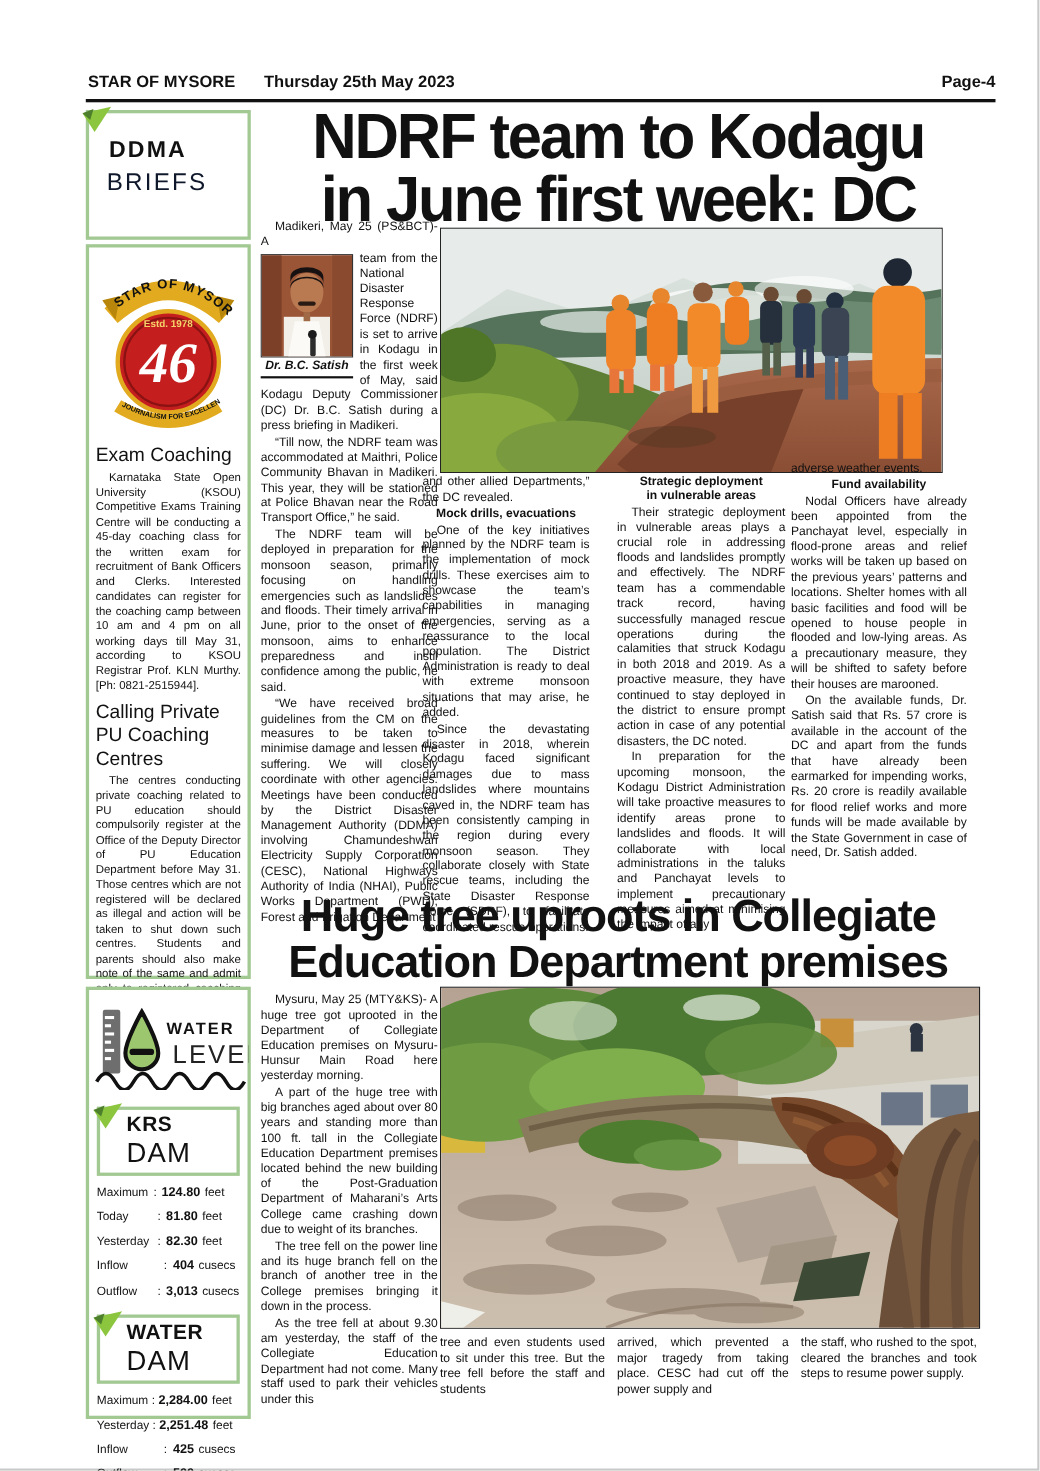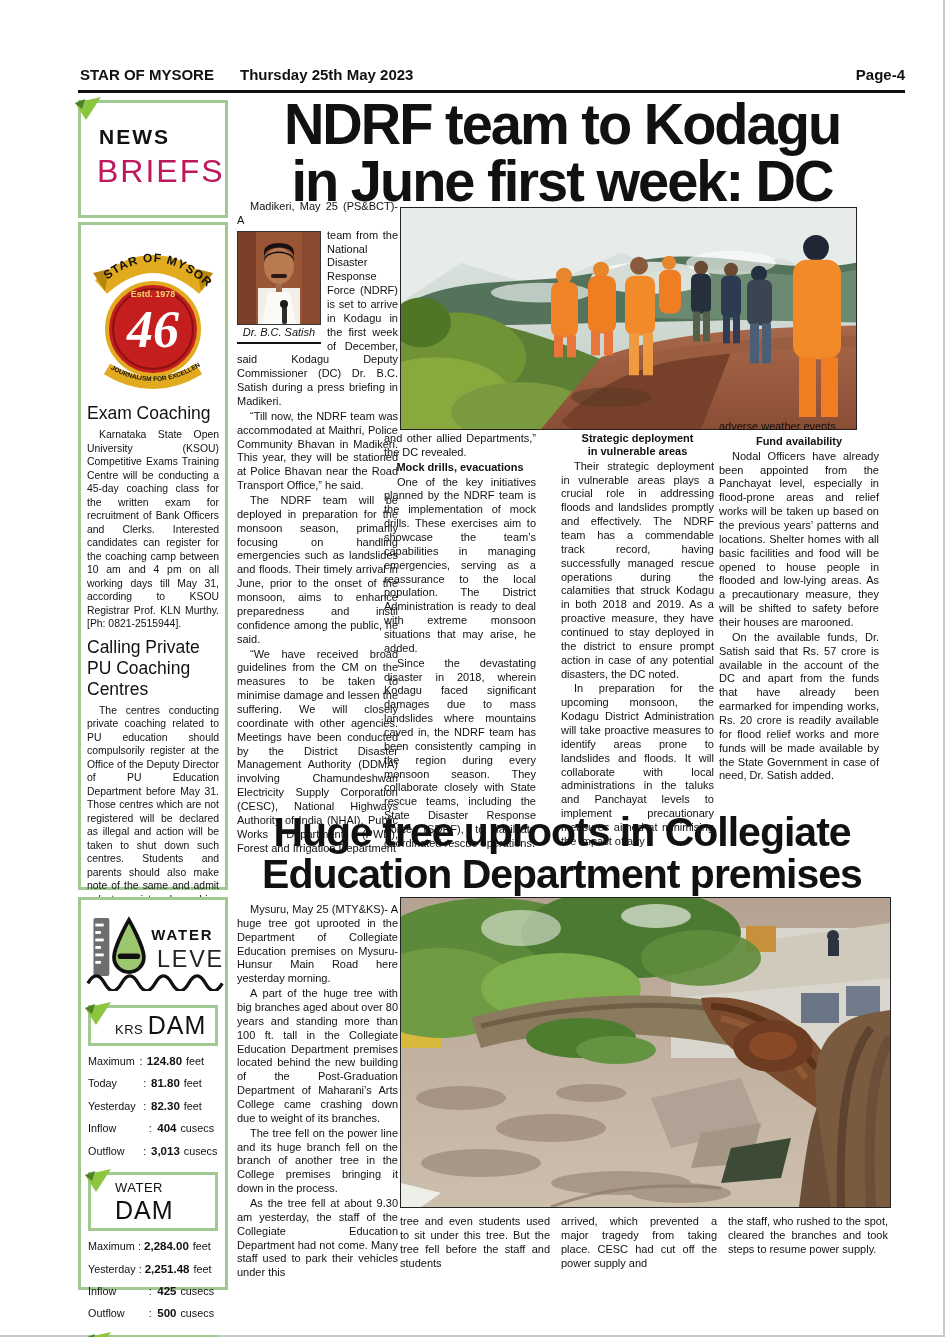--- a/index.html
+++ b/index.html
@@ -10,28 +10,28 @@
   .topbar{position:absolute;left:78px;top:66px;width:827px;height:22px;font-weight:bold;font-size:15px;}
   .topbar .paper{position:absolute;left:2px;top:0;}
   .topbar .date{position:absolute;left:162px;top:0;}
   .topbar .page{position:absolute;right:0;top:0;}
   .toprule{position:absolute;left:78px;top:90px;width:827px;height:3px;background:#111;}
   
   .gbox{position:absolute;left:78px;width:150px;border:3px solid #a3c993;background:#fff;box-sizing:border-box;}
   .nb-box{top:100px;height:118px;}
   .corner-arrow{position:absolute;top:-7px;left:-8px;width:30px;height:26px;}
   .nb-news{margin:22px 0 0 18px;font-weight:bold;font-size:21px;letter-spacing:2px;}
-  .nb-briefs{margin:4px 0 0 16px;font-size:32px;letter-spacing:2px;color:#be185d;}
+  .nb-briefs{margin:4px 0 0 16px;font-size:22px;letter-spacing:2px;color:#0f172a;}
   .briefs-box{top:222px;height:668px;padding:4px 6px;}
   .logo-wrap{width:132px;height:168px;margin:0 auto;}
   .brief h3{margin:6px 0 4px 0;font-size:17.5px;font-weight:normal;font-family:"Liberation Sans",sans-serif;}
   .brief p{margin:0 0 6px 0;font-size:10.4px;line-height:1.3;text-align:justify;text-indent:12px;}
   .water-box{top:897px;height:393px;padding:16px 5px;}
   .dam{position:relative;border:3px solid #a3c993;margin:10px 2px 4px 2px;padding:3px 6px 3px 24px;background:#fff;}
-  .dam .bold{font-weight:normal;font-size:13px;letter-spacing:.5px;}
+  .dam .bold{font-weight:bold;font-size:19px;letter-spacing:.5px;}
   .dam .rest{font-size:25px;letter-spacing:1px;}
   .dtable{margin:4px 2px 6px 2px;}
   .drow{display:flex;align-items:baseline;font-size:10.8px;line-height:1.95;}
   .dl{width:56px;}
   .dc::before{content:":";}
   .dc{width:14px;text-align:center;}
   .dv{flex:1;text-align:right;font-weight:bold;font-size:11.5px;padding-right:4px;}
   .du{width:38px;}
   
   .h1{position:absolute;left:232px;top:96px;width:660px;text-align:center;font-weight:bold;
@@ -47,21 +47,21 @@
   .a1c2{left:384px;top:432px;width:152px;}
   .a1c3{left:561px;top:432px;width:153px;}
   .a1c4{left:719px;top:420px;width:160px;}
   .a2c1{left:237px;top:903px;width:161px;}
   .a2c2{left:400px;top:1215px;width:150px;}
   .a2c3{left:561px;top:1215px;width:156px;}
   .a2c4{left:728px;top:1215px;width:160px;}
   
   .inset{float:left;width:84px;margin:2px 6px 2px 0;}
   .inset svg{display:block;border:1px solid #333;}
-  .inset .cap{display:block;font-weight:normal;font-style:italic;font-size:11px;text-align:center;
+  .inset .cap{display:block;font-weight:bold;font-style:italic;font-size:11px;text-align:center;
               border-bottom:2px solid #111;padding:1px 0 2px 0;text-indent:0;}
   
   .photo{position:absolute;border:1px solid #222;}
   .photo1{left:400px;top:207px;width:455px;height:221px;}
   .photo2{left:400px;top:897px;width:489px;height:309px;}
   .photo svg{display:block;width:100%;height:100%;}
 </style>
 </head>
 <body>
 
@@ -72,21 +72,21 @@
     <span class="date">Thursday 25th May 2023</span>
     <span class="page">Page-4</span>
   </div>
   <div class="toprule"></div>
 
   <div class="gbox nb-box">
     <svg class="corner-arrow" viewBox="0 0 30 26">
       <polygon points="2,7 28,1 13,24" fill="#8cc63f"></polygon>
       <polygon points="2,7 12,3 9,13" fill="#4e7f2c"></polygon>
     </svg>
-    <div class="nb-news">NEWS</div>
+    <div class="nb-news">DDMA</div>
     <div class="nb-briefs">BRIEFS</div>
   </div>
 
   <div class="gbox briefs-box">
     <div class="logo-wrap">
       <svg viewBox="0 0 132 168">
         <defs>
           <path id="arcTop" d="M14,56 Q66,10 118,56"></path>
           <path id="arcBot" d="M20,138 Q66,166 112,138"></path>
         </defs>
@@ -313,21 +313,21 @@
           <ellipse cx="41" cy="34" rx="15" ry="18" fill="#b97a52"></ellipse>
           <path d="M26,26 C26,12 56,12 56,26 L56,20 C56,8 26,8 26,20 Z" fill="#171211"></path>
           <path d="M26,30 C24,16 58,16 56,30 C54,18 28,18 26,30 Z" fill="#171211"></path>
           <rect x="33" y="42" width="16" height="4" rx="2" fill="#2a1a14"></rect>
           <rect x="38" y="52" width="6" height="8" fill="#a06a46"></rect>
           <rect x="44" y="74" width="5" height="18" rx="2" fill="#2c2c2c"></rect>
           <circle cx="46" cy="72" r="4" fill="#1b1b1b"></circle>
         </svg>
         <span class="cap">Dr. B.C. Satish</span>
       </span>
-      <p class="noind">team from the National Disaster Response Force (NDRF) is set to arrive in Kodagu in the first week of December, said Kodagu Deputy Commissioner (DC) Dr. B.C. Satish during a press briefing in Madikeri.</p>
+      <p class="noind">team from the National Disaster Response Force (NDRF) is set to arrive in Kodagu in the first week of May, said Kodagu Deputy Commissioner (DC) Dr. B.C. Satish during a press briefing in Madikeri.</p>
     </div>
     <p>“Till now, the NDRF team was accommodated at Maithri, Police Community Bhavan in Madikeri. This year, they will be stationed at Police Bhavan near the Road Transport Office,” he said.</p>
     <p>The NDRF team will be deployed in preparation for the monsoon season, primarily focusing on handling emergencies such as landslides and floods. Their timely arrival in June, prior to the onset of the monsoon, aims to enhance preparedness and instil confidence among the public, he said.</p>
     <p>“We have received broad guidelines from the CM on the measures to be taken to minimise damage and lessen the suffering. We will closely coordinate with other agencies. Meetings have been conducted by the District Disaster Management Authority (DDMA) involving Chamundeshwari Electricity Supply Corporation (CESC), National Highways Authority of India (NHAI), Public Works Department (PWD), Forest and Irrigation Department</p>
   </div>
 
   <div class="col a1c2">
     <p class="noind">and other allied Departments,” the DC revealed.</p>
     <p class="sub">Mock drills, evacuations</p>
     <p>One of the key initiatives planned by the NDRF team is the implementation of mock drills. These exercises aim to showcase the team’s capabilities in managing emergencies, serving as a reassurance to the local population. The District Administration is ready to deal with extreme monsoon situations that may arise, he added.</p>

